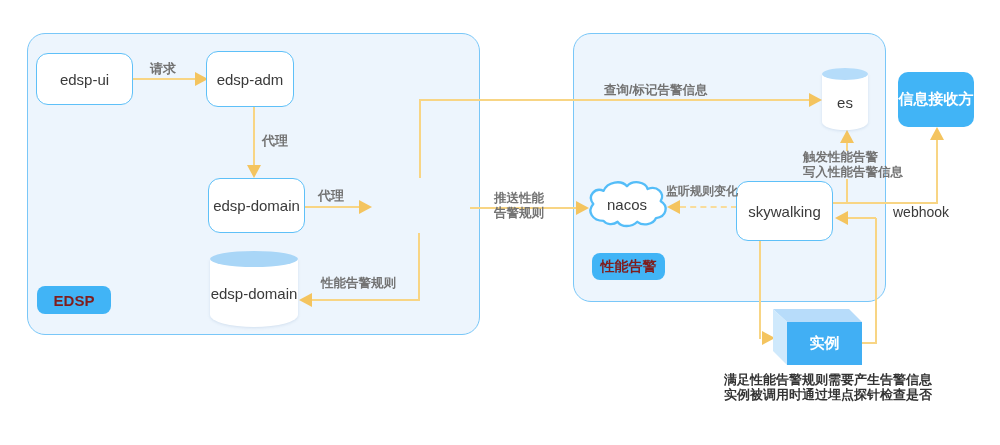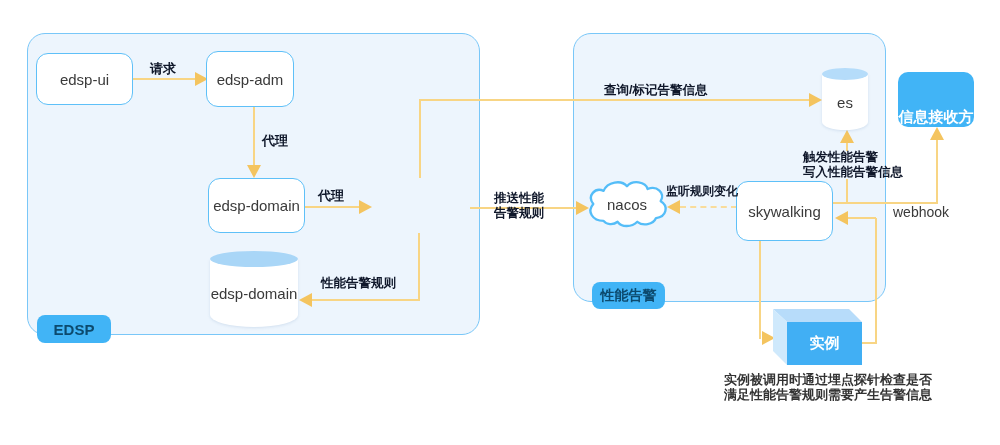--- a/index.html
+++ b/index.html
@@ -1,33 +1,33 @@
 <!DOCTYPE html>
 <html><head>
 <meta charset="utf-8">
 <style>
   html,body{margin:0;padding:0;background:#fff;}
   .canvas{position:relative;width:1000px;height:445px;background:#fff;overflow:hidden;
           font-family:"Liberation Sans",sans-serif;}
   .cbox{position:absolute;background:#edf5fd;border:1.5px solid #79c7f8;border-radius:18px;box-sizing:border-box;}
   .node{position:absolute;background:#fff;border:1.5px solid #5ec0f8;border-radius:12px;box-sizing:border-box;
         display:flex;align-items:center;justify-content:center;font-size:15px;color:#3a3a3a;}
-  .bluebox{position:absolute;background:#41b4f6;border-radius:10px;display:flex;align-items:flex-end;justify-content:center;
+  .bluebox{position:absolute;background:#41b4f6;border-radius:10px;display:flex;align-items:center;justify-content:center;
         color:#fff;font-size:15px;font-weight:bold;}
   .badge{position:absolute;background:#41b4f6;border-radius:8px;display:flex;align-items:center;justify-content:center;
-        color:#0c4a6e;font-weight:bold;margin-top:29px;}
+        color:#7f1d1d;font-weight:bold;}
   .hl{position:absolute;height:2px;background:#f8d584;}
   .vl{position:absolute;width:2px;background:#f8d584;}
   .dash{position:absolute;height:0;border-top:2px dashed #f9dc9b;}
   .ah{position:absolute;width:0;height:0;}
   .ah.r{border-top:7px solid transparent;border-bottom:7px solid transparent;border-left:13px solid #f4c45f;}
   .ah.l{border-top:7px solid transparent;border-bottom:7px solid transparent;border-right:13px solid #f4c45f;}
   .ah.u{border-left:7px solid transparent;border-right:7px solid transparent;border-bottom:13px solid #f4c45f;}
   .ah.d{border-left:7px solid transparent;border-right:7px solid transparent;border-top:13px solid #f4c45f;}
-  .lbl{position:absolute;font-size:13px;font-weight:bold;color:#0f172a;line-height:15px;white-space:nowrap;}
+  .lbl{position:absolute;font-size:13px;font-weight:bold;color:#737373;line-height:15px;white-space:nowrap;}
   .cyl{position:absolute;}
   .cyl-body{position:absolute;left:0;right:0;background:#fff;box-shadow:0 1px 3px rgba(60,110,160,.15);}
   .cyl-top{position:absolute;left:0;right:0;top:0;border-radius:50%;}
   .cyl-label{position:absolute;left:0;right:0;text-align:center;font-size:15px;color:#3a3a3a;}
   .flexc{display:flex;align-items:center;justify-content:center;}
   .note{position:absolute;font-size:13px;font-weight:bold;color:#333;line-height:15px;white-space:nowrap;}
 </style>
 </head>
 <body>
 
@@ -133,17 +133,17 @@
   </div>
   <div class="lbl" style="left:321px;top:276px;font-size:12.5px">性能告警规则</div>
   <div class="lbl" style="left:666px;top:184px;font-size:12px">监听规则变化</div>
   <div class="lbl" style="left:803px;top:150px;width:100px;text-align:left;font-size:12.5px">
     <div>触发性能告警</div>
     <div>写入性能告警信息</div>
   </div>
   <div class="lbl" style="left:893px;top:205px;font-size:14px;font-weight:normal;color:#3a3a3a">webhook</div>
 
   <div class="note" style="left:724px;top:372px">
+    <div>满足性能告警规则需要产生告警信息</div>
     <div>实例被调用时通过埋点探针检查是否</div>
-    <div>满足性能告警规则需要产生告警信息</div>
   </div>
 
 </div>
 
 </body></html>

